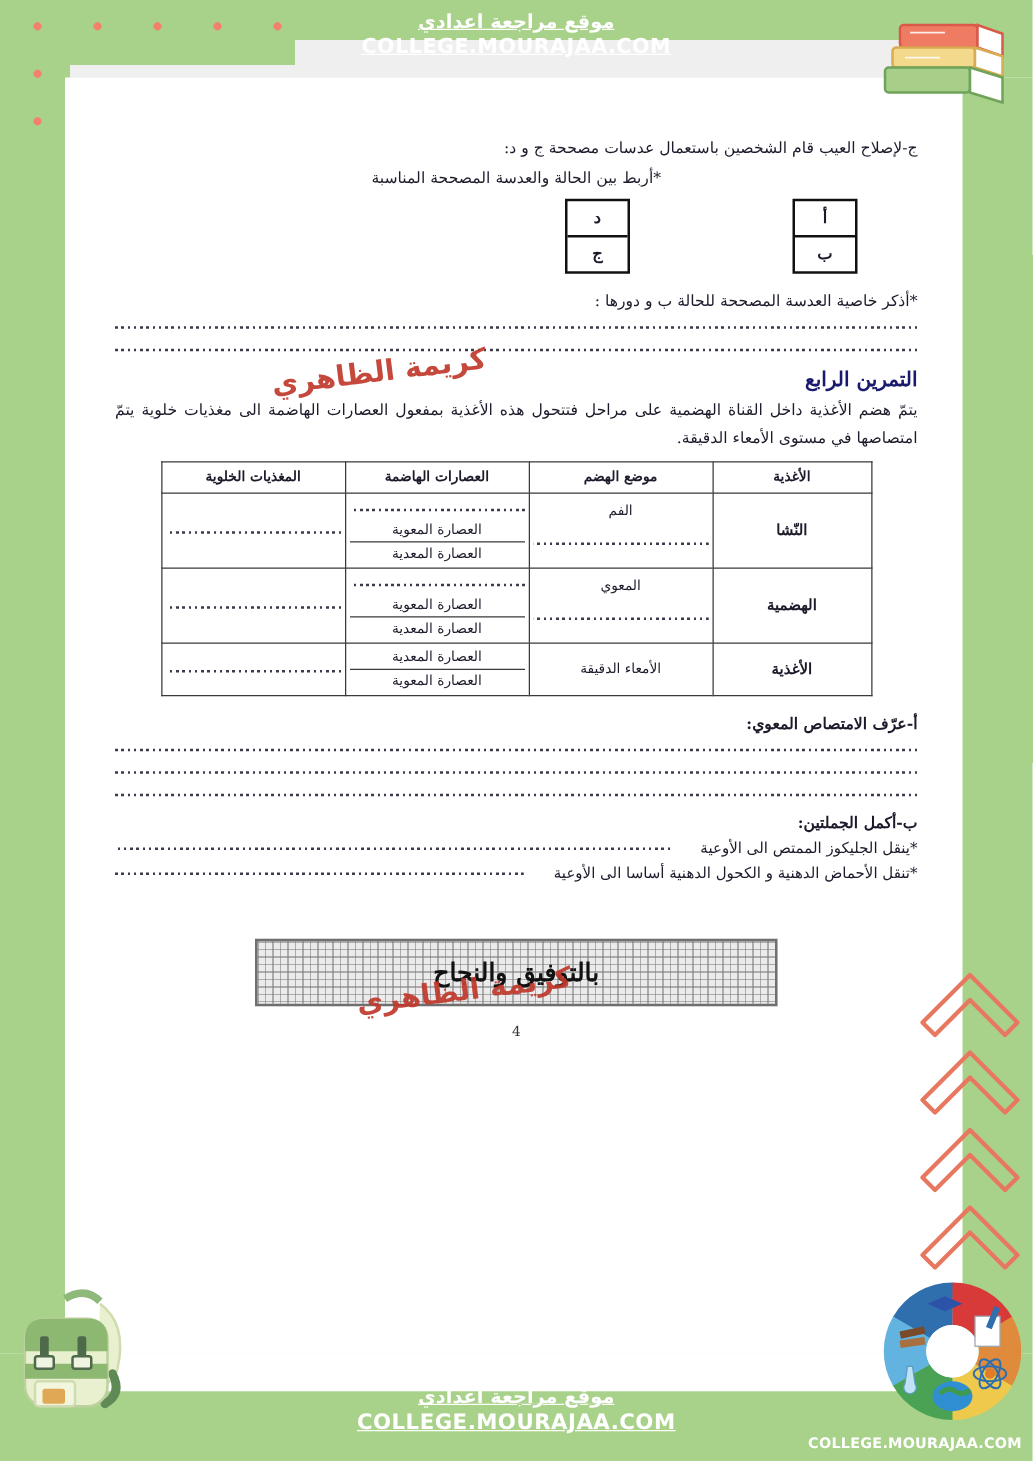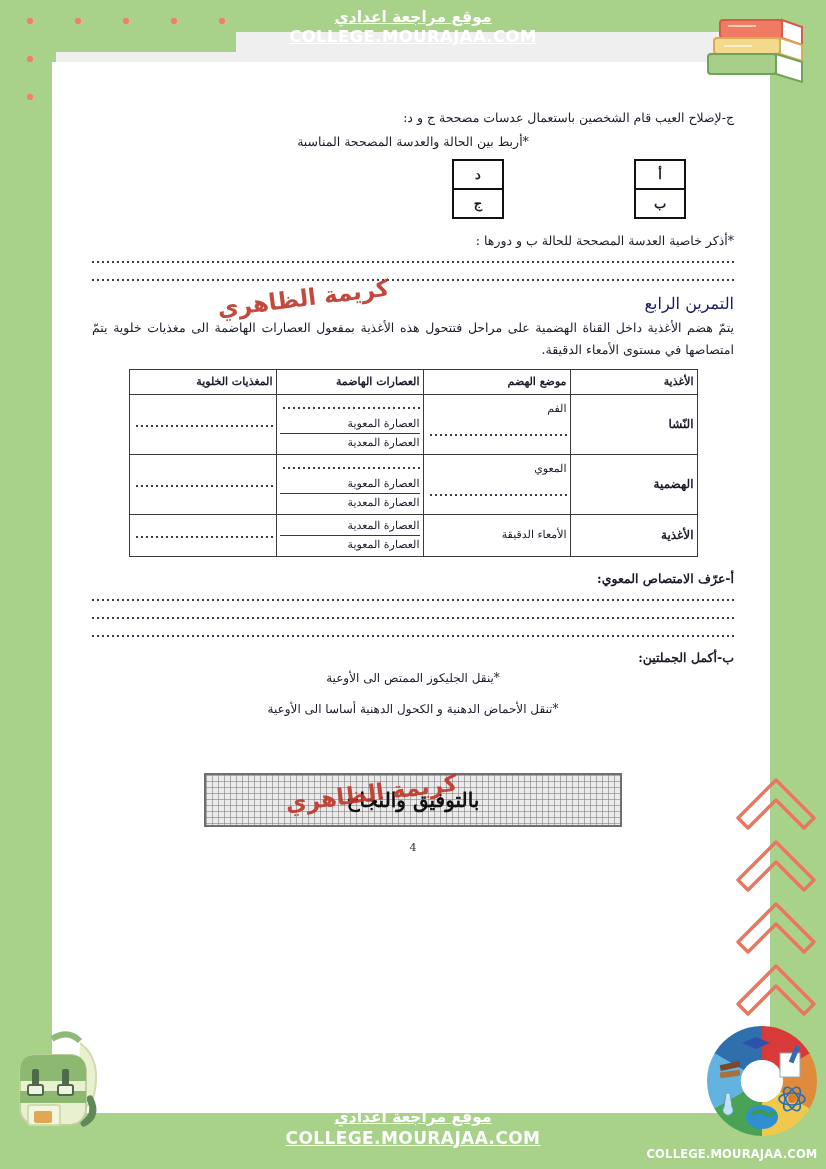--- a/index.html
+++ b/index.html
@@ -257,21 +257,21 @@
     background-size: 100% 2px;
   }
   .dotline.inline-fill {
     display: inline-block;
     vertical-align: middle;
     margin: 0 6px 0 0;
   }
 
   .ex-title {
     font-size: 16px;
-    font-weight: normal;
+    font-weight: bold;
     color: #1a1a6e;
     margin: 10px 0 4px 0;
   }
   .ex-para {
     font-size: 12.5px;
     line-height: 1.75;
     text-align: justify;
     margin: 0 0 8px 0;
   }
   .numbered {
@@ -285,21 +285,21 @@
     border-collapse: collapse;
     margin: 4px auto 14px auto;
     width: 540px;
     table-layout: fixed;
     direction: rtl;
   }
   table.digest th,
   table.digest td {
     border: 1px solid #3a3a3a;
     font-size: 11px;
-    text-align: right;
+    text-align: center;
     padding: 2px 3px;
     vertical-align: middle;
     background: #ffffff;
   }
   table.digest th {
     font-weight: bold;
     height: 20px;
     font-size: 11px;
   }
   table.digest td.food {
@@ -327,22 +327,21 @@
   .inline-q {
     font-size: 12.5px;
     font-weight: bold;
     margin: 10px 0 6px 0;
   }
   .bullet-fill {
     font-size: 12px;
     margin: 0 0 6px 0;
     display: flex;
     align-items: center;
-    gap: 0;
-    flex-direction: column;
+    gap: 18px;
   }
   .bullet-fill .txt { white-space: nowrap; }
   .bullet-fill .fill { flex: 1 1 auto; }
 
   .goodluck-wrap {
     margin: 46px auto 4px auto;
     width: 418px;
   }
   .goodluck {
     border: 2px solid #6f6f6f;

